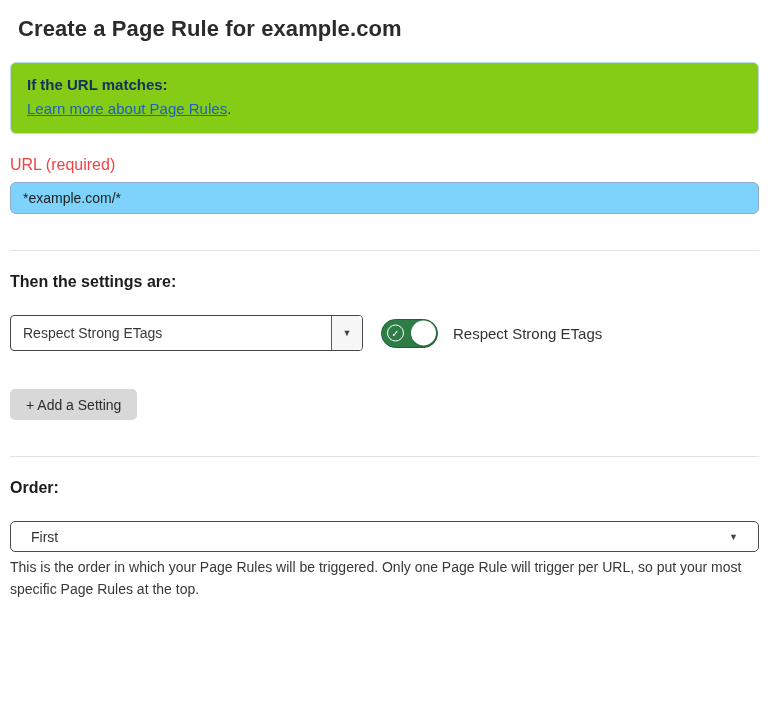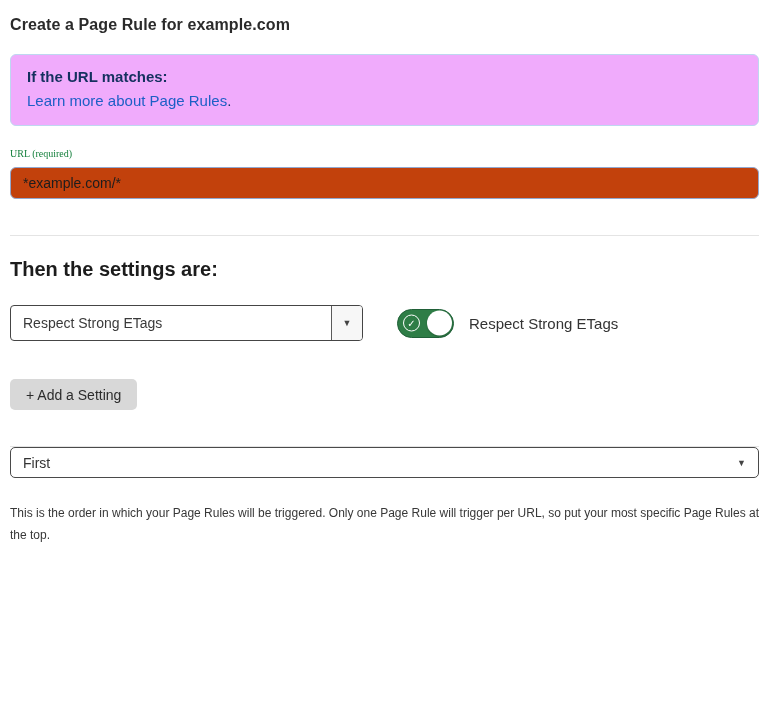--- a/index.html
+++ b/index.html
@@ -5,88 +5,87 @@
   * { box-sizing: border-box; margin: 0; padding: 0; }
   html, body { background: #ffffff; }
   body {
     font-family: "Liberation Sans", "DejaVu Sans", sans-serif;
     color: #2f2f2f;
     width: 769px;
   }
   .container { padding: 10px 10px 16px 10px; }
 
   h1.page-title {
-    font-size: 16px;
+    font-size: 22px;
     font-weight: bold;
     color: #2b2b2b;
-    margin: 6px 0 20px 0;
+    margin: 6px 0 20px 8px;
     letter-spacing: 0.1px;
   }
 
   
   .info-box {
-    background: #f0abfc;
+    background: #84cc16;
     border: 1px solid #bed7f0;
     border-radius: 6px;
     padding: 10px 16px 12px 16px;
     margin-bottom: 22px;
     color: #17356b;
     font-size: 15px;
     line-height: 24px;
   }
   .info-box .info-heading {
     font-weight: bold;
     font-size: 15px;
     color: #14305f;
   }
   .info-box a.learn-link {
     color: #1d5fc6;
+    text-decoration: underline;
     cursor: pointer;
   }
   .info-box .link-suffix { color: #17356b; }
 
   .field-label {
-    font-size: 10px;
-    color: #15803d;
+    font-size: 16px;
+    color: #ef4444;
     margin-bottom: 8px;
-    font-family: Liberation Serif, serif;
   }
 
   input.url-input {
     width: 100%;
     height: 32px;
-    background: #c2410c;
+    background: #7dd3fc;
     border: 1px solid #92a8d0;
     border-radius: 6px;
     padding: 0 12px;
     font-family: "Liberation Sans", "DejaVu Sans", sans-serif;
     font-size: 14px;
     color: #1d1d1d;
     outline: none;
   }
 
   .divider {
     border: none;
     border-top: 1px solid #e4e4e4;
     margin: 36px 0 0 0;
   }
 
   h2.section-heading {
-    font-size: 20px;
+    font-size: 16px;
     font-weight: bold;
     color: #1c1c1c;
     margin: 22px 0 24px 0;
   }
 
   
   .setting-row {
     display: flex;
     align-items: center;
     margin-bottom: 38px;
-    gap: 16px;
   }
   .custom-select {
     display: flex;
     align-items: stretch;
     width: 353px;
     height: 36px;
     border: 1px solid #454545;
     border-radius: 4px;
     background: #ffffff;
     cursor: pointer;
@@ -181,37 +180,37 @@
 
   
   .order-select {
     display: flex;
     align-items: center;
     width: 100%;
     height: 31px;
     border: 1px solid #4a4a4a;
     border-radius: 5px;
     background: #ffffff;
-    padding: 0 12px;
+    padding: 0 20px;
     cursor: pointer;
   }
   .order-select .select-value {
     flex: 1;
     font-size: 14px;
     color: #333333;
   }
   .order-select .select-arrow {
     font-size: 9px;
     color: #444444;
   }
   .help-text {
-    font-size: 12px;
+    font-size: 14px;
     line-height: 22px;
     color: #383838;
-    margin-top: 24px;
+    margin-top: 4px;
   }
 </style>
 </head>
 <body>
 
 <div class="container">
 
   <h1 class="page-title">Create a Page Rule for example.com</h1>
 
   <div class="info-box">
@@ -240,20 +239,21 @@
         <span class="knob"></span>
       </div>
       <span class="toggle-label">Respect Strong ETags</span>
     </div>
   </div>
 
   <button class="btn btn-gray add-setting">+ Add a Setting</button>
 
   <hr class="divider">
 
+  <h2 class="section-heading">Order:</h2>
 
 
   <div class="order-select">
     <span class="select-value">First</span>
     <span class="select-arrow">▼</span>
   </div>
 
   <div class="help-text">This is the order in which your Page Rules will be triggered. Only one Page Rule will trigger per URL, so put your most specific Page Rules at the top.</div>
 
   

